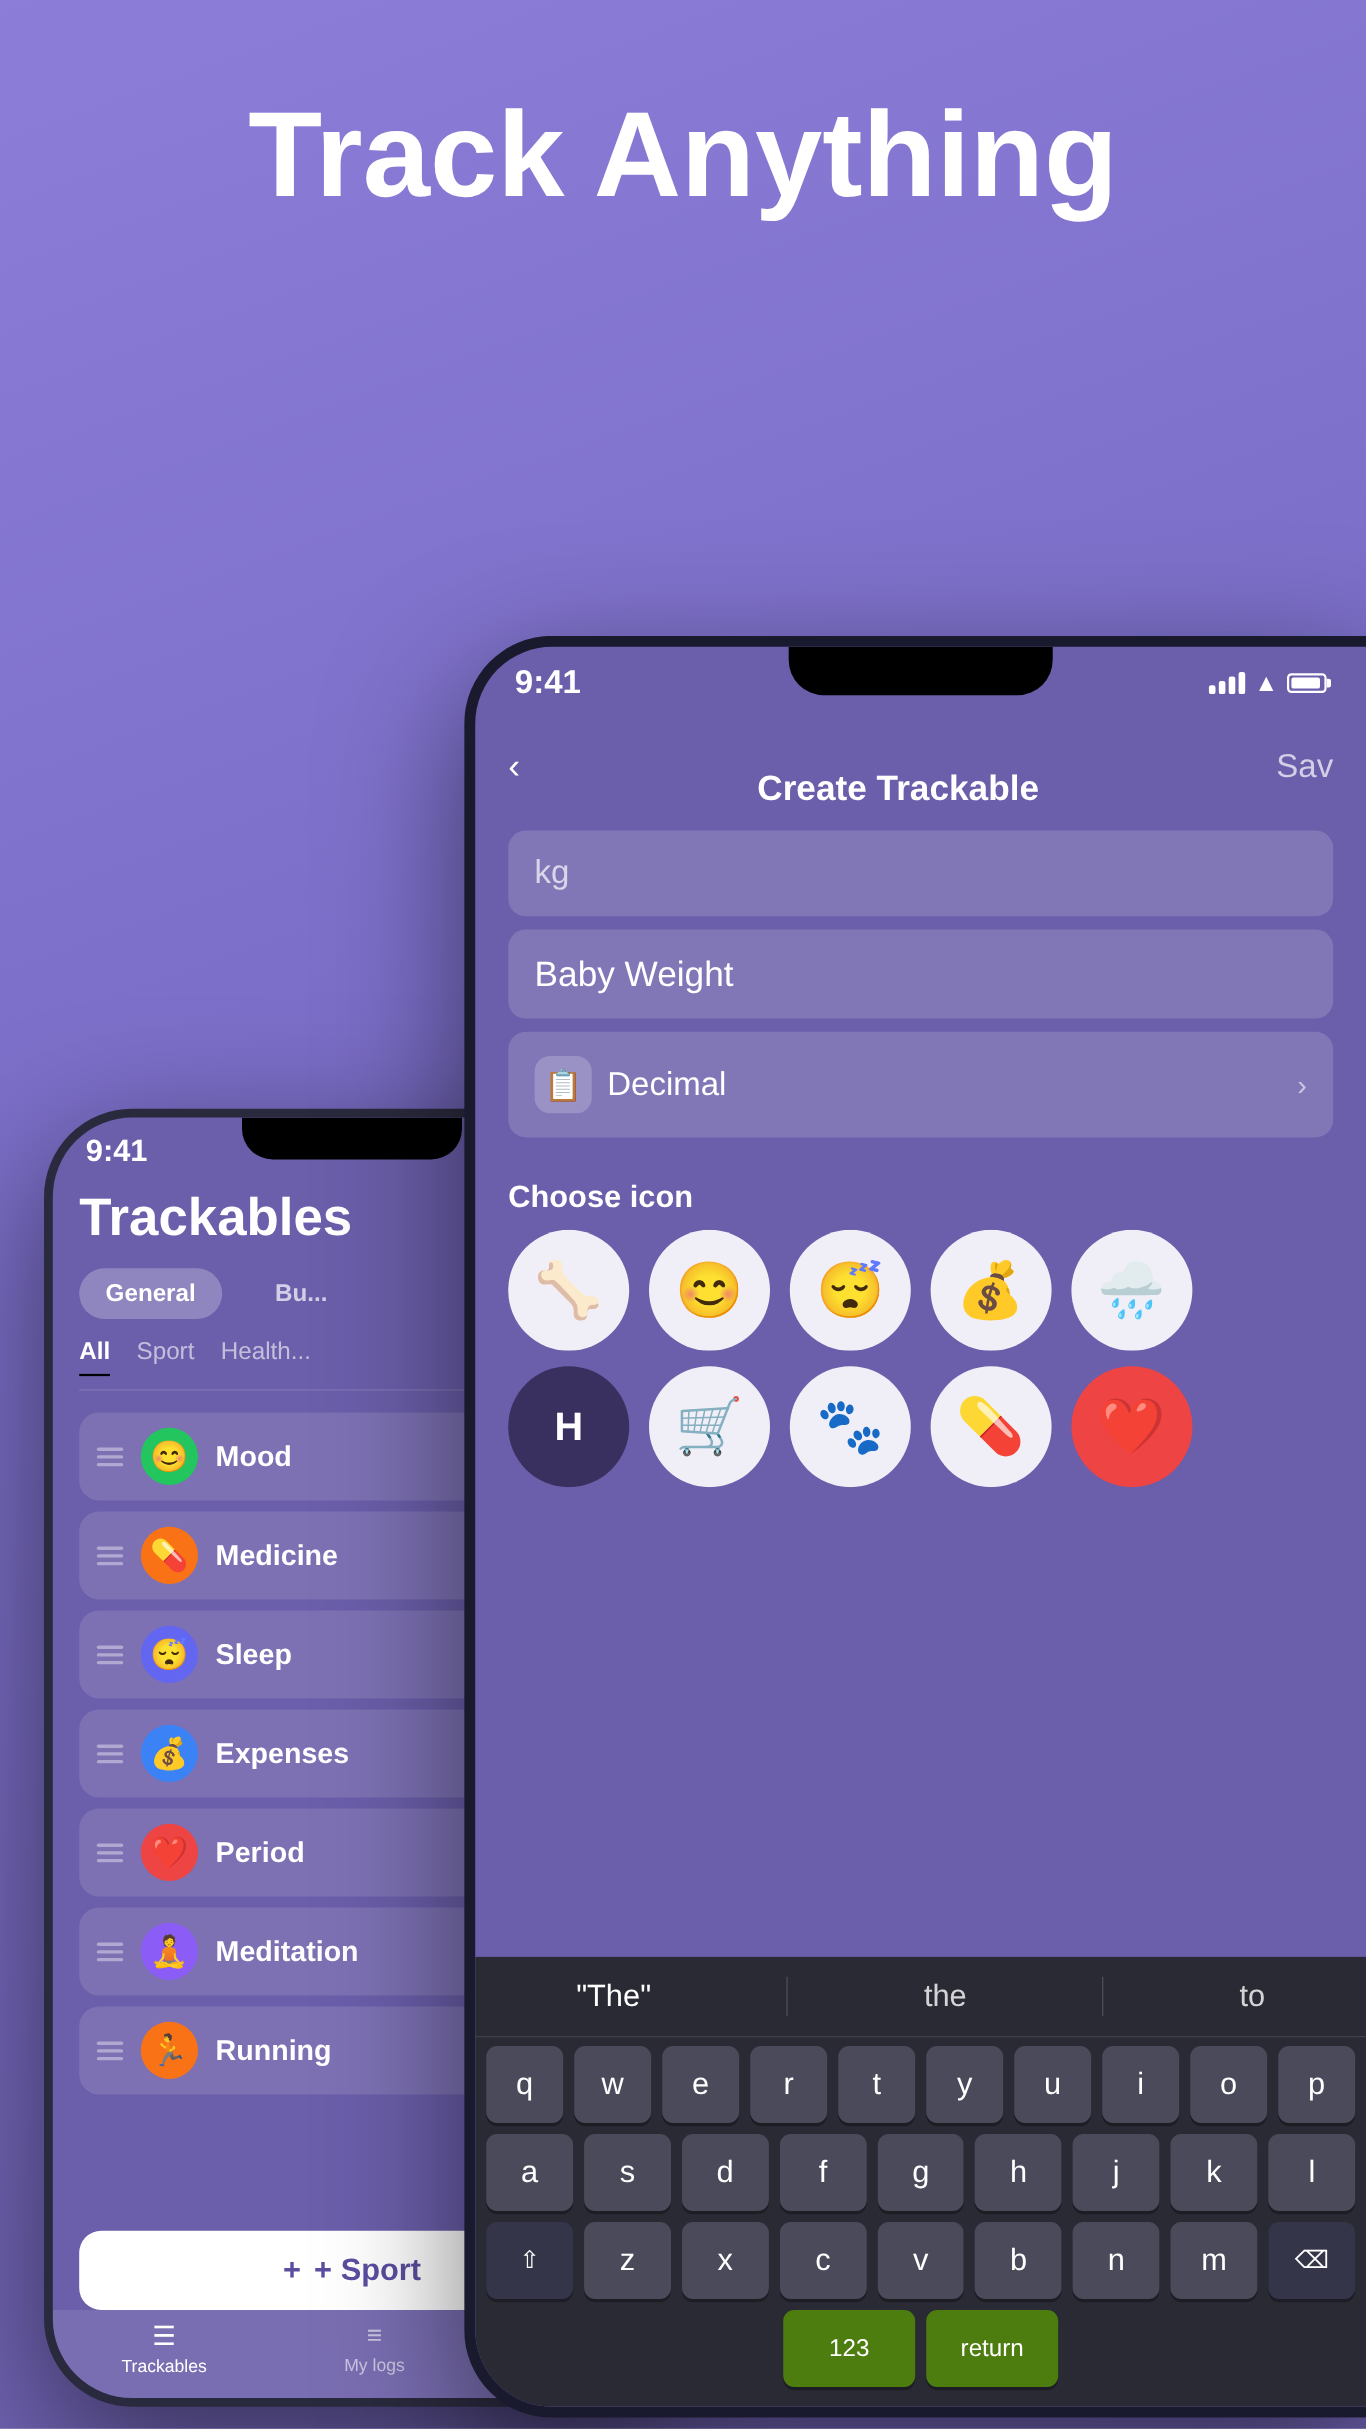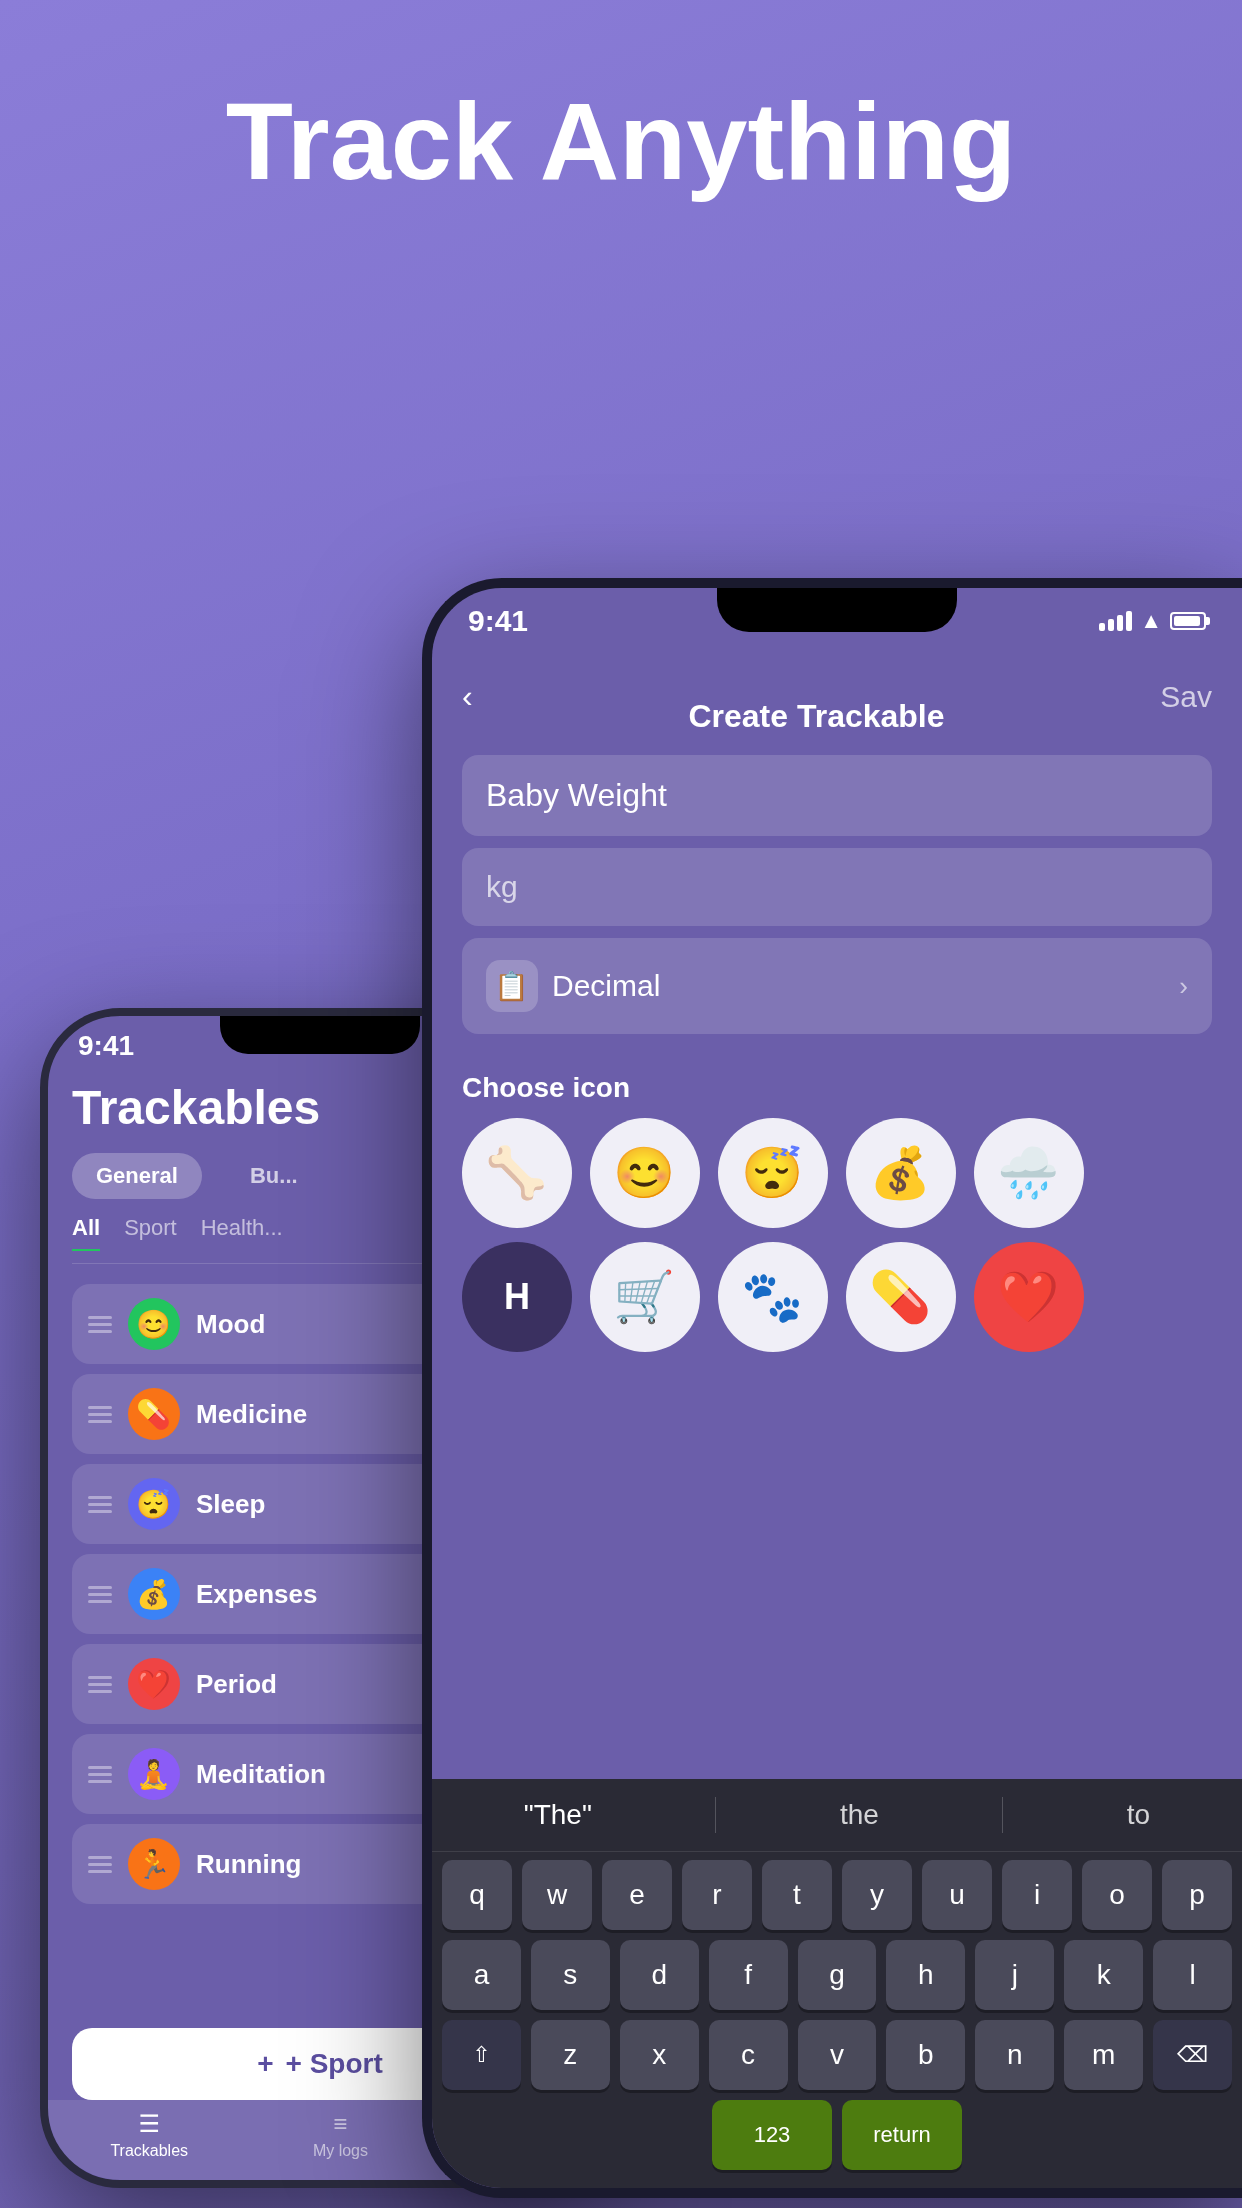--- a/index.html
+++ b/index.html
@@ -184,21 +184,21 @@
 
     .filter-tab {
       font-size: 22px;
       color: rgba(255,255,255,0.6);
       padding-bottom: 8px;
     }
 
     .filter-tab.active {
       color: white;
       font-weight: 700;
-      border-bottom: 2px solid #22c55e;
+      border-bottom: 2px solid #000000;
     }
 
     .trackable-item {
       display: flex;
       align-items: center;
       gap: 16px;
       padding: 14px 16px;
       background: rgba(255,255,255,0.12);
       border-radius: 18px;
       margin-bottom: 10px;
@@ -684,25 +684,25 @@
     </div>
 
     <div class="nav-bar">
       <span class="nav-back">‹</span>
       <span class="nav-title">Create Trackable</span>
       <span class="nav-save">Sav</span>
     </div>
 
     <div class="form-section">
       <div class="form-field">
+        <div class="field-unit">kg</div>
+      </div>
+
+      <div class="form-field">
         <div class="field-input">Baby Weight</div>
-      </div>
-
-      <div class="form-field">
-        <div class="field-unit">kg</div>
       </div>
 
       <div class="form-field">
         <div class="field-type">
           <div class="field-type-left">
             <div class="decimal-icon">📋</div>
             <span class="field-type-label">Decimal</span>
           </div>
           <span class="chevron">›</span>
         </div>

